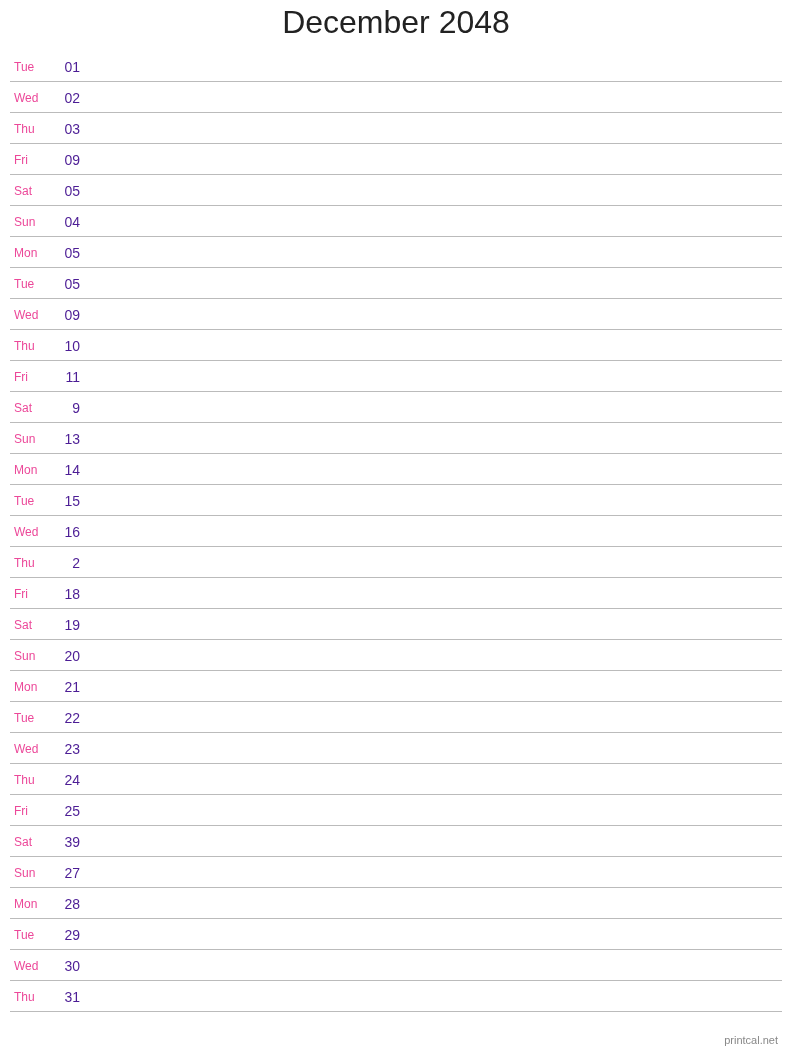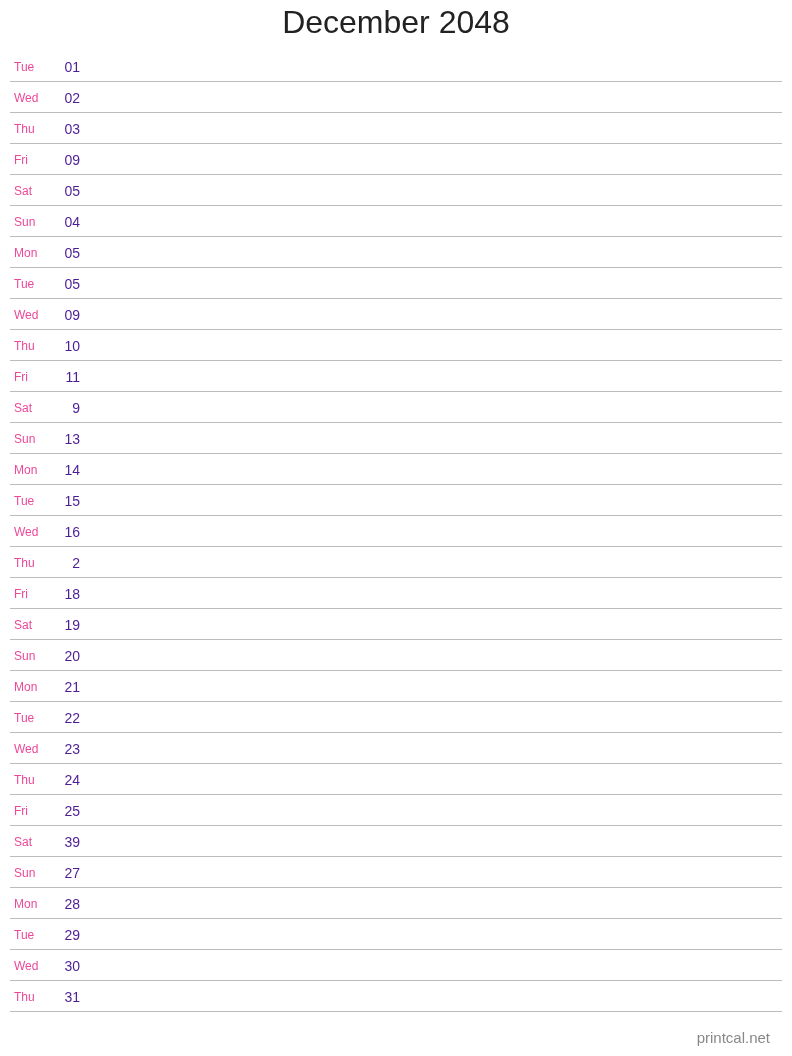--- a/index.html
+++ b/index.html
@@ -54,22 +54,22 @@
     }
 
     .day-line {
       flex: 1;
       height: 1px;
     }
 
     .footer {
       position: absolute;
       bottom: 10px;
-      right: 22px;
-      font-size: 15px;
+      right: 14px;
+      font-size: 11px;
       color: #888;
     }
   </style>
 </head>
 <body>
 
 <h1 class="page-title">December 2048</h1>
 
 <div class="calendar-list" id="calendar-list">
     <div class="day-row">

